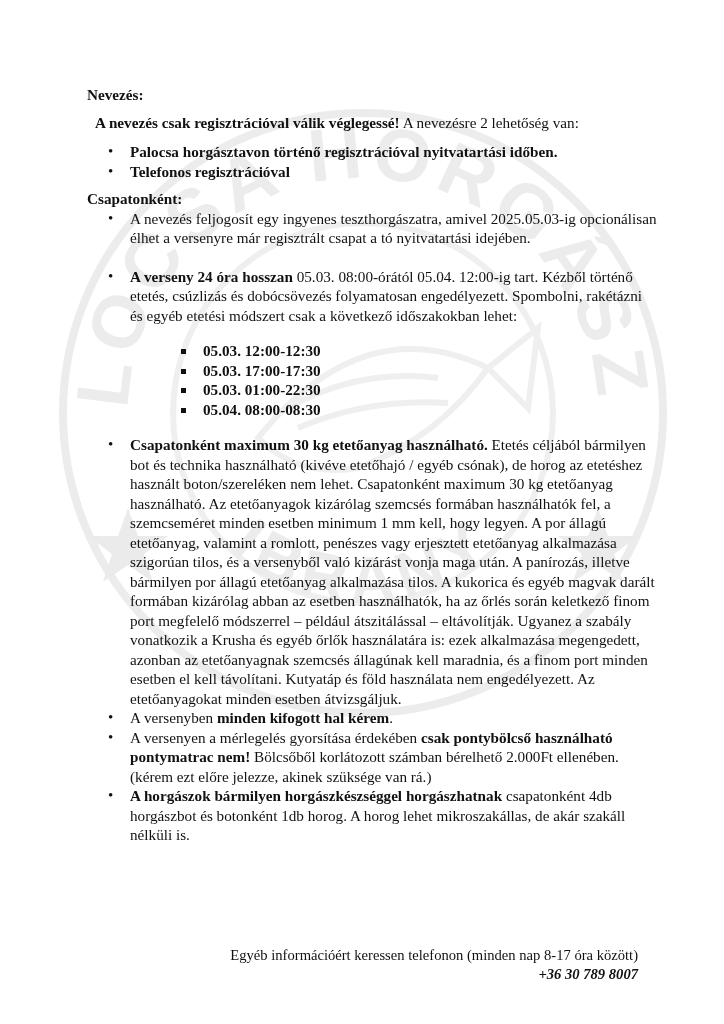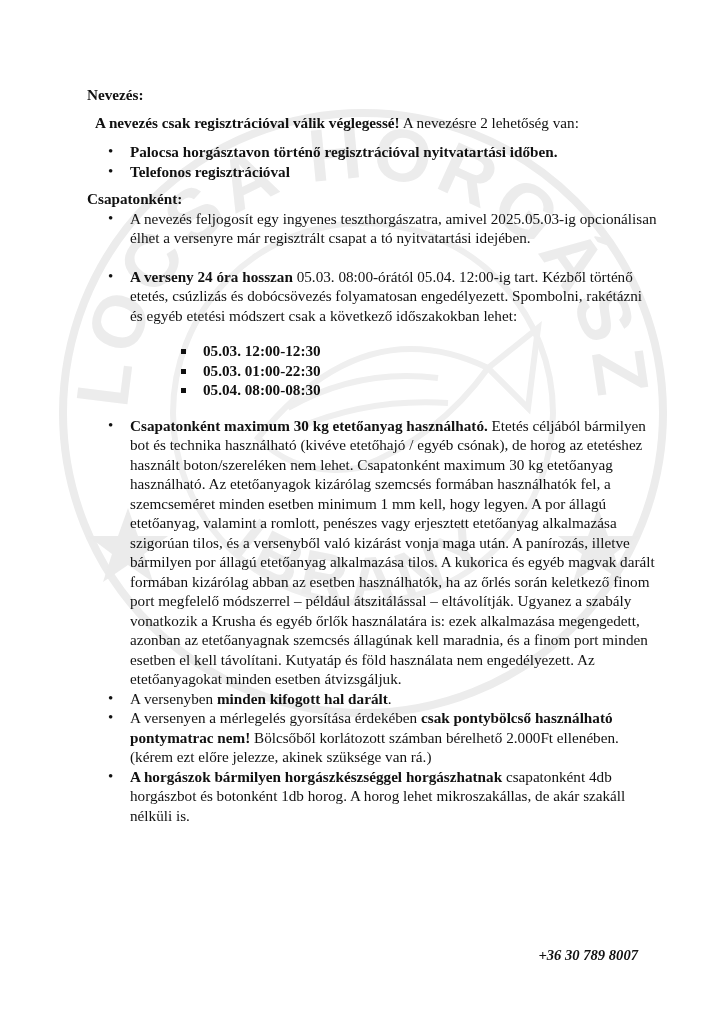--- a/index.html
+++ b/index.html
@@ -60,26 +60,28 @@
     <li><b>Telefonos regisztrációval</b></li>
   </ul>
   <p class="heading">Csapatonként:</p>
   <ul class="main info-list">
     <li><span>A nevezés feljogosít egy ingyenes teszthorgászatra, amivel 2025.05.03-ig opcionálisan élhet a versenyre már regisztrált csapat a tó nyitvatartási idejében.</span></li>
     <div class="gap"></div>
     <li>
       <b>A verseny 24 óra hosszan</b><span> 05.03. 08:00-órától 05.04. 12:00-ig tart. Kézből történő etetés, csúzlizás és dobócsövezés folyamatosan engedélyezett. Spombolni, rakétázni és egyéb etetési módszert csak a következő időszakokban lehet:</span>
       <ul class="sub" style="margin-left:-43px;">
         <li>05.03. 12:00-12:30</li>
+        <li>05.03. 17:00-17:30</li>
         <li>05.03. 01:00-22:30</li>
         <li>05.04. 08:00-08:30</li>
       </ul>
     </li>
     <li><b>Csapatonként maximum 30 kg etetőanyag használható.</b><span> Etetés céljából bármilyen bot és technika használható (kivéve etetőhajó / egyéb csónak), de horog az etetéshez használt boton/szereléken nem lehet. Csapatonként maximum 30 kg etetőanyag használható. Az etetőanyagok kizárólag szemcsés formában használhatók fel, a szemcseméret minden esetben minimum 1 mm kell, hogy legyen. A por állagú etetőanyag, valamint a romlott, penészes vagy erjesztett etetőanyag alkalmazása szigorúan tilos, és a versenyből való kizárást vonja maga után. A panírozás, illetve bármilyen por állagú etetőanyag alkalmazása tilos. A kukorica és egyéb magvak darált formában kizárólag abban az esetben használhatók, ha az őrlés során keletkező finom port megfelelő módszerrel – például átszitálással – eltávolítják. Ugyanez a szabály vonatkozik a Krusha és egyéb őrlők használatára is: ezek alkalmazása megengedett, azonban az etetőanyagnak szemcsés állagúnak kell maradnia, és a finom port minden esetben el kell távolítani. Kutyatáp és föld használata nem engedélyezett. Az etetőanyagokat minden esetben átvizsgáljuk.</span></li>
-    <li><span>A versenyben </span><b>minden kifogott hal darált</b><span>.</span></li>
+    <li><span>A versenyben </span><b>minden kifogott hal kérem</b><span>.</span></li>
     <li><span>A versenyen a mérlegelés gyorsítása érdekében </span><b>csak pontybölcső használható pontymatrac nem!</b><span> Bölcsőből korlátozott számban bérelhető 2.000Ft ellenében. (kérem ezt előre jelezze, akinek szüksége van rá.)</span></li>
     <li><b>A horgászok bármilyen horgászkészséggel horgászhatnak</b><span> csapatonként 4db horgászbot és botonként 1db horog. A horog lehet mikroszakállas, de akár szakáll nélküli is.</span></li>
   </ul>
 </div>
 
 <div class="footer">
+  <div>Egyéb információért keressen telefonon (minden nap 8-17 óra között)</div>
   <div class="phone">+36 30 789 8007</div>
 </div>
 
 </body></html>

